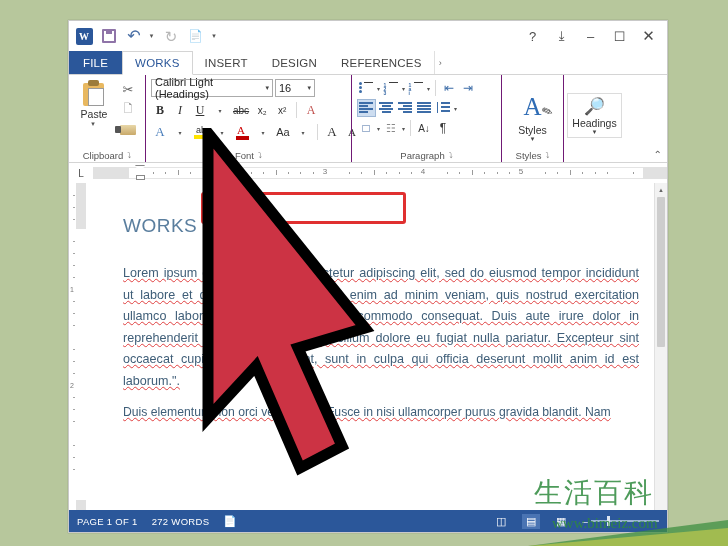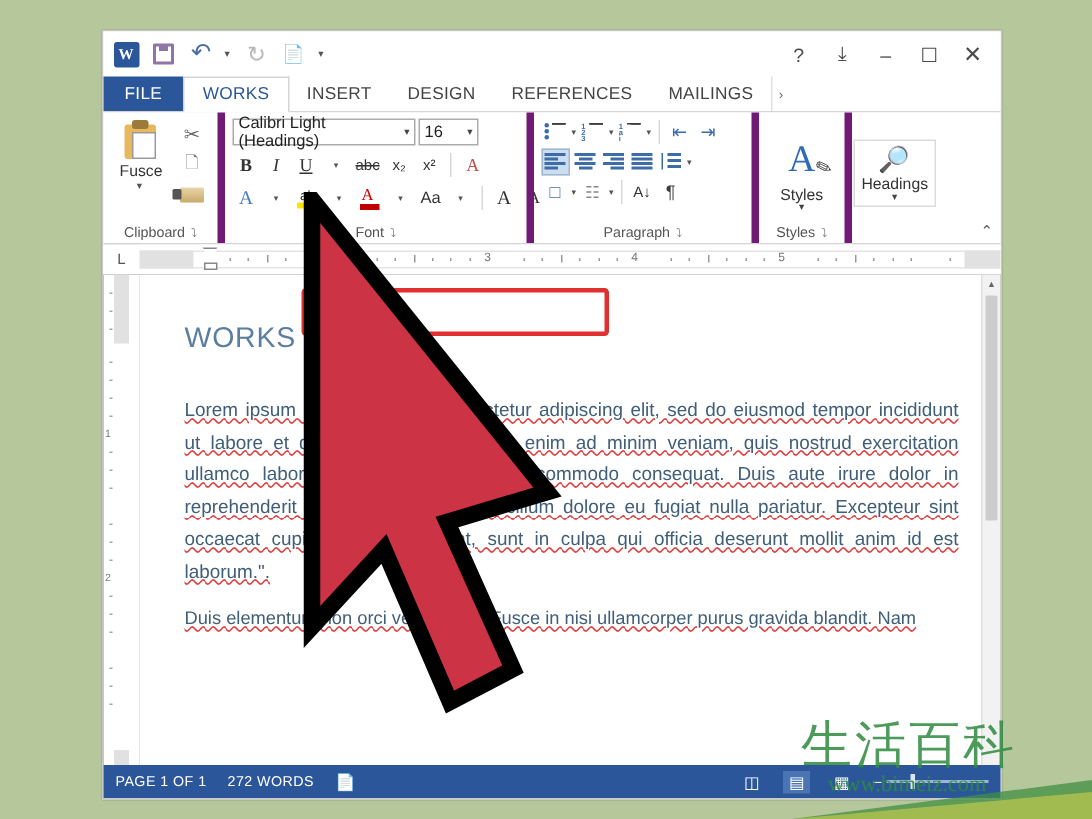--- a/index.html
+++ b/index.html
@@ -63,21 +63,21 @@
   .tab.active{ border:1px solid #d4d4d4; border-bottom:1px solid #fff; margin-bottom:-1px; color:#2b579a;}
   .tab-more{ display:flex;align-items:center;padding:0 4px;font-size:9px;color:#666;
              border-left:1px solid #e0e0e0;}
 
   
   .ribbon{
     flex:0 0 88px; background:#fff; display:flex; position:relative;
     border-bottom:1px solid #d4d4d4;
   }
   .grp{ position:relative; padding:3px 5px 0 5px; display:flex; flex-direction:column;}
-  .grp + .grp{ border-left:5px solid #701a75; }
+  .grp + .grp{ border-left:1px solid #701a75; }
   .grp-body{ flex:1; display:flex; align-items:flex-start; }
   .grp-label{
     height:13px; font-size:9.5px; color:#555; text-align:center; position:relative;
     display:flex;align-items:center;justify-content:center;gap:4px;
   }
   .dlg{ font-size:8px;color:#777; }
 
   
   .clip{ display:flex; gap:2px; align-items:flex-start;}
   .paste-col{ width:40px; display:flex;flex-direction:column;align-items:center;padding-top:2px;}
@@ -216,21 +216,21 @@
   .zoomslider{ display:flex;align-items:center;gap:3px;}
   .zs-line{ width:68px;height:2px;background:#9bb4d6;position:relative;}
   .zs-knob{ position:absolute;left:16px;top:-4px;width:3px;height:10px;background:#dce5f2;}
 
   
   #cursor{ position:absolute; left:190px; top:128px; width:240px; height:352px; z-index:60; pointer-events:none;}
 
   
   #watermark{ position:absolute; right:0; bottom:0; width:200px; height:74px; z-index:70; pointer-events:none;}
   .wm-cn{
-    position:absolute; left:6px; top:2px; font-size:34px; color:#2f8a3e;
+    position:absolute; left:6px; top:2px; font-size:28px; color:#2f8a3e;
     font-family:"DejaVu Sans", sans-serif; letter-spacing:2px; opacity:.85;
   }
   .wm-url{
     position:absolute; left:24px; bottom:14px; font-size:15px; color:#2f8a3e;
     font-family:"Liberation Serif", serif; opacity:.9;
   }
   .wm-swoosh{
     position:absolute;left:0;bottom:0;width:200px;height:26px;overflow:hidden;
   }
 </style>
@@ -269,36 +269,35 @@
       <div class="wc close">✕</div>
     </div>
   </div>
 
   <div class="tabstrip">
     <div class="tab file">FILE</div>
     <div class="tab active">WORKS</div>
     <div class="tab">INSERT</div>
     <div class="tab">DESIGN</div>
     <div class="tab">REFERENCES</div>
-    <div class="tab">MAILINGS</div>
     <div class="tab-more">›</div>
   </div>
 
   <div class="ribbon">
 
     <div class="grp">
       <div class="grp-body">
         <div class="clip">
           <div class="paste-col">
             <div class="paste-ico">
               <div class="clipboard-shape"></div>
               <div class="clipboard-clip"></div>
               <div class="paper-shape"></div>
             </div>
-            <div class="paste-txt">Fusce</div>
+            <div class="paste-txt">Paste</div>
             <div class="caret-sm">▾</div>
           </div>
           <div class="mini-col">
             <div class="mini">
                 <span class="scissor">✂</span>
               </div>
             <div class="mini" style="color:#7a7a7a;font-size:11px">🗋</div>
             <div class="mini">
                 <span class="brush"></span>
               </div>

